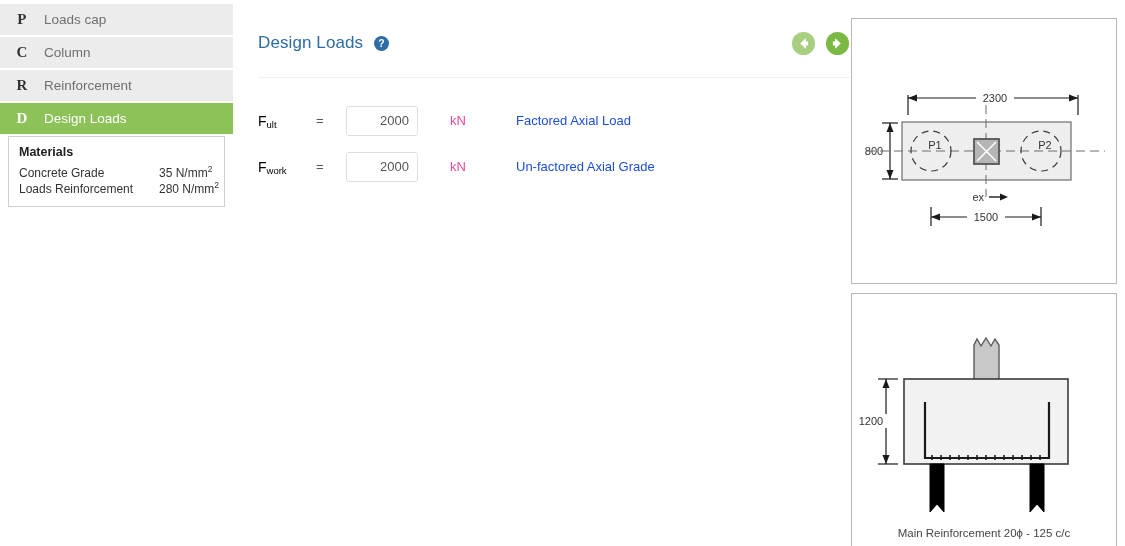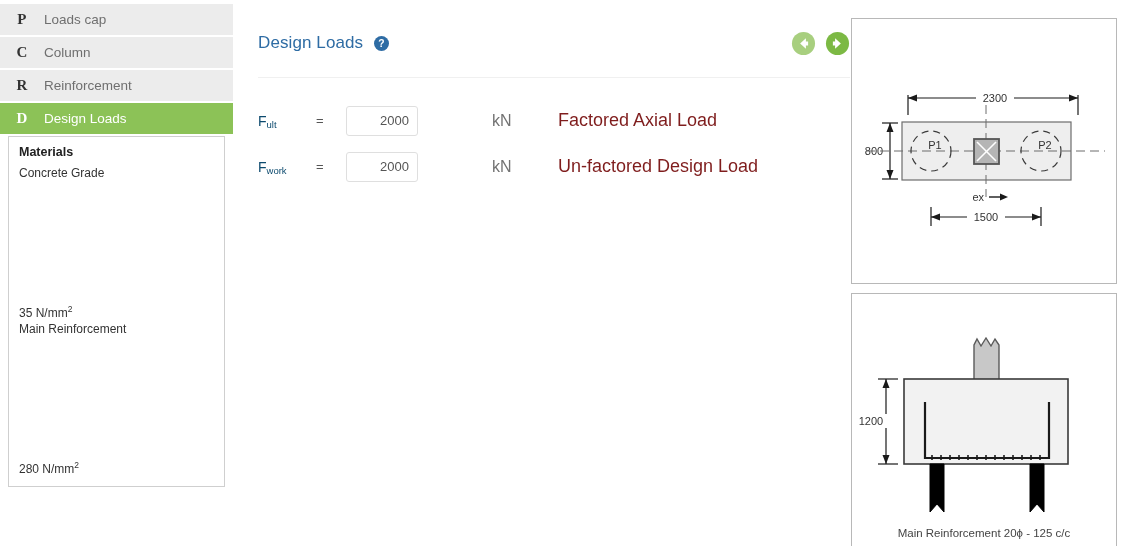--- a/index.html
+++ b/index.html
@@ -62,21 +62,20 @@
     font-size: 12.5px;
     font-weight: bold;
     color: #222222;
     margin-bottom: 6px;
   }
   .mat-row {
     display: flex;
     font-size: 12px;
     color: #333333;
     line-height: 16px;
-    flex-direction: column;
   }
   .mat-name { width: 140px; flex: 0 0 140px; }
   .mat-val { white-space: nowrap; }
   sup { font-size: 8.5px; vertical-align: super; line-height: 0; }
 
   
   .main {
     flex: 1 1 auto;
     padding: 22px 0 0 25px;
     position: relative;
@@ -118,21 +117,21 @@
   
   .form { padding-top: 20px; }
   .form-row {
     display: flex;
     align-items: center;
     height: 46px;
   }
   .f-sym {
     width: 58px; flex: 0 0 58px;
     font-size: 14px;
-    color: #0c4a6e;
+    color: #000000;
   }
   .f-sym sub { font-size: 9.5px; vertical-align: baseline; position: relative; top: 2px; }
   .f-eq {
     width: 30px; flex: 0 0 30px;
     font-size: 13px;
     color: #555555;
   }
   .f-input {
     width: 72px; height: 30px;
     border: 1px solid #dfdfdf;
@@ -140,27 +139,27 @@
     background: #ffffff;
     font-family: "Liberation Sans", sans-serif;
     font-size: 13px;
     color: #555555;
     text-align: right;
     padding: 0 8px;
     outline: none;
   }
   .f-unit {
     width: 66px; flex: 0 0 66px;
-    margin-left: 74px;
-    font-size: 16px;
-    color: #737373;
+    margin-left: 32px;
+    font-size: 13px;
+    color: #ec4899;
   }
   .f-desc {
-    font-size: 18px;
-    color: #7f1d1d;
+    font-size: 13px;
+    color: #1d4ed8;
   }
 
   
   .drawings {
     position: absolute;
     top: 16px; left: 851px;
     width: 330px;
     height: 546px;
   }
   .draw-card {
@@ -216,21 +215,21 @@
 
     <section class="materials">
       <div class="materials-title">Materials</div>
 
       <div class="mat-row">
         <span class="mat-name">Concrete Grade</span>
         <span class="mat-val"><span>35 N/mm</span><sup>2</sup></span>
       </div>
 
       <div class="mat-row">
-        <span class="mat-name">Main Reinforcement</span>
+        <span class="mat-name">Loads Reinforcement</span>
         <span class="mat-val"><span>280 N/mm</span><sup>2</sup></span>
       </div>
 
     </section>
   </aside>
 
   <main class="main">
 
     <div class="panel-head">
       <h1 class="panel-title">Design Loads</h1>
@@ -266,21 +265,21 @@
         <input class="f-input" type="text" value="2000" style="">
         <span class="f-unit">kN</span>
         <span class="f-desc">Factored Axial Load</span>
       </div>
 
       <div class="form-row">
         <span class="f-sym"><span>F</span><sub>work</sub></span>
         <span class="f-eq">=</span>
         <input class="f-input" type="text" value="2000" style="">
         <span class="f-unit">kN</span>
-        <span class="f-desc">Un-factored Design Load</span>
+        <span class="f-desc">Un-factored Axial Grade</span>
       </div>
 
     </div>
   </main>
 
   <div class="drawings">
 
     <div class="draw-card" id="plan-card">
       <svg width="264" height="264" viewBox="0 0 264 264">
         <g stroke="#1a1a1a" fill="none" stroke-width="1.2">

